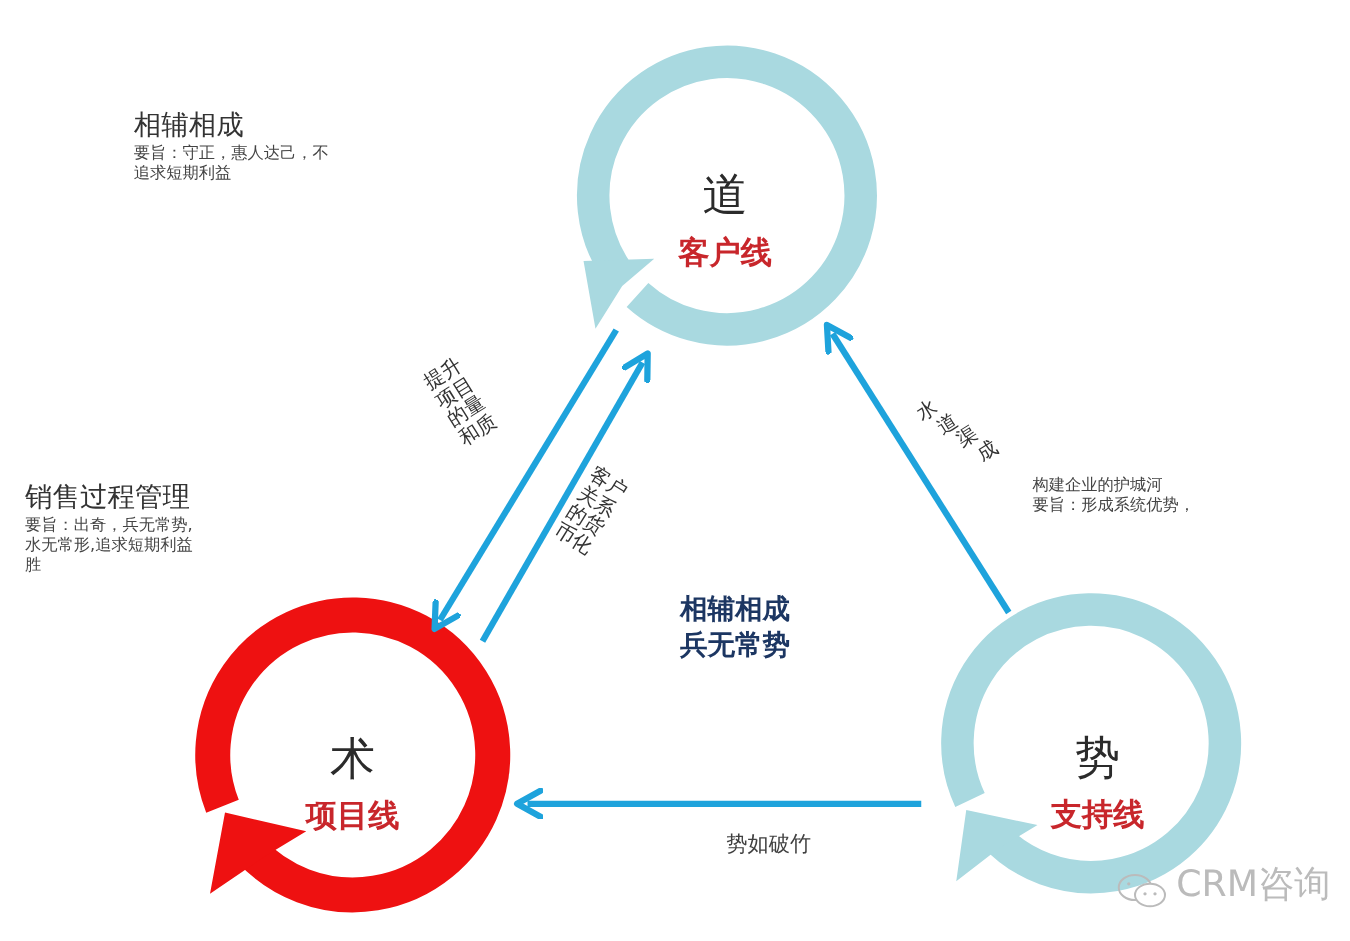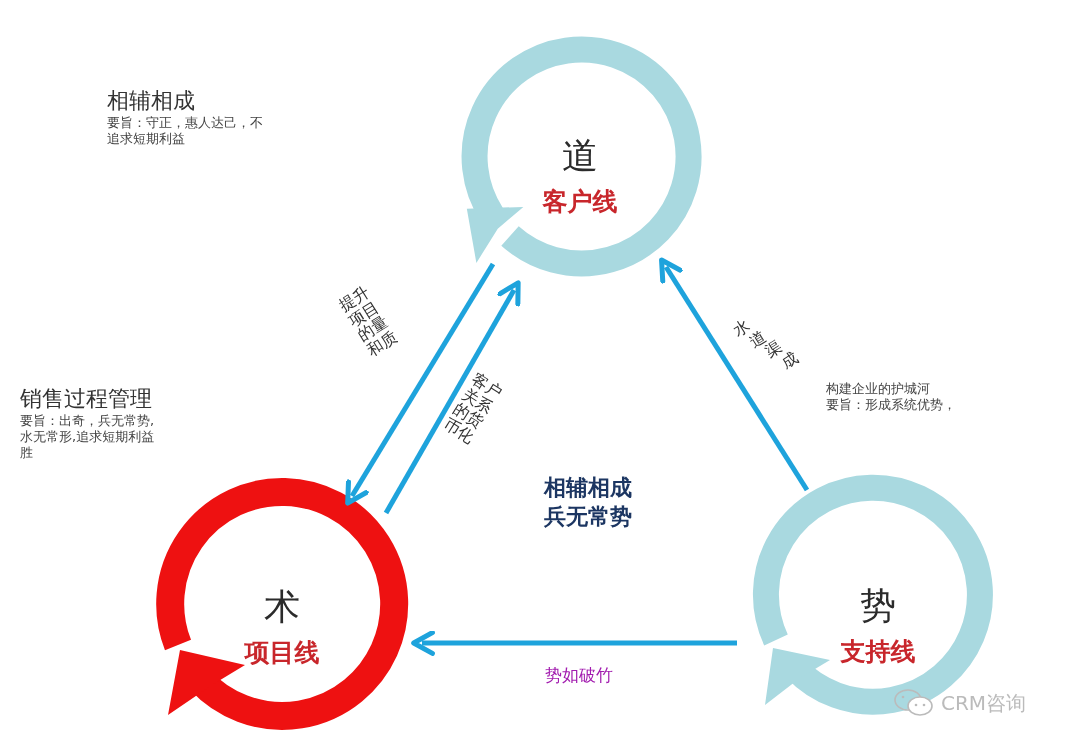--- a/index.html
+++ b/index.html
@@ -6,22 +6,22 @@
   body { width: 1080px; height: 753px; position: relative; overflow: hidden;
          font-family: "DejaVu Sans", "Liberation Sans", sans-serif; }
   svg.diagram { position: absolute; left: 0; top: 0; }
   .txt { position: absolute; color: #3a3a3a; line-height: 1.22; }
   .title { font-size: 22px; color: #333; }
   .body { font-size: 13px; color: #444; }
   .center-big { position: absolute; font-size: 36px; color: #2b2b2b; text-align: center; width: 120px; }
   .center-sub { position: absolute; font-size: 25px; color: #c8262b; text-align: center; width: 120px; font-weight: bold; }
   .vtext { position: absolute; font-size: 16px; color: #333; line-height: 1.1; text-align: center; }
   .motto { position: absolute; font-size: 22px; font-weight: bold; color: #1c3662; line-height: 1.3; text-align: center; width: 140px; }
-  .bottom-label { position: absolute; font-size: 17px; color: #a21caf; }
-  .watermark { position: absolute; font-size: 20px; color: #bbbbbb; display: flex; align-items: center; gap: 6px; }
+  .bottom-label { position: absolute; font-size: 17px; color: #404040; margin-left: 36px; }
+  .watermark { position: absolute; font-size: 29px; color: #bbbbbb; display: flex; align-items: flex-end; gap: 6px; }
 </style>
 </head>
 <body>
 
 <svg class="diagram" width="1080" height="753" viewBox="0 0 1080 753">
   <defs>
     <marker id="ah" viewBox="0 0 12 12" refX="6" refY="6" markerWidth="5" markerHeight="5" orient="auto-start-reverse">
       <path d="M1,1 L10,6 L1,11" fill="none" stroke="#1ea3dc" stroke-width="2.4" stroke-linecap="round" stroke-linejoin="round"></path>
     </marker>
   </defs>

